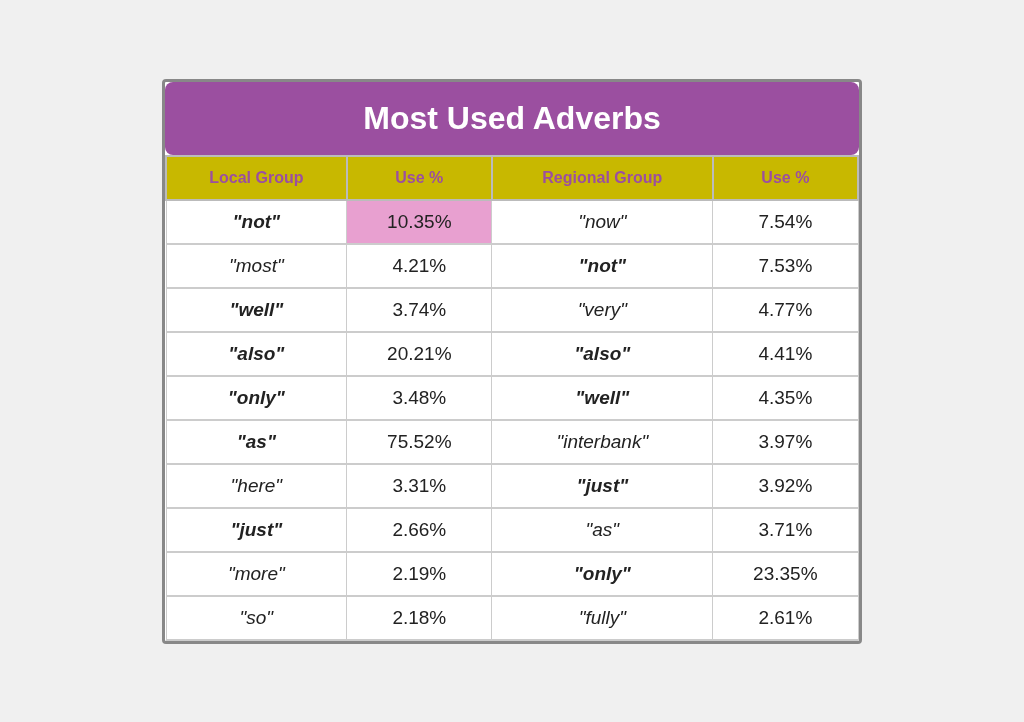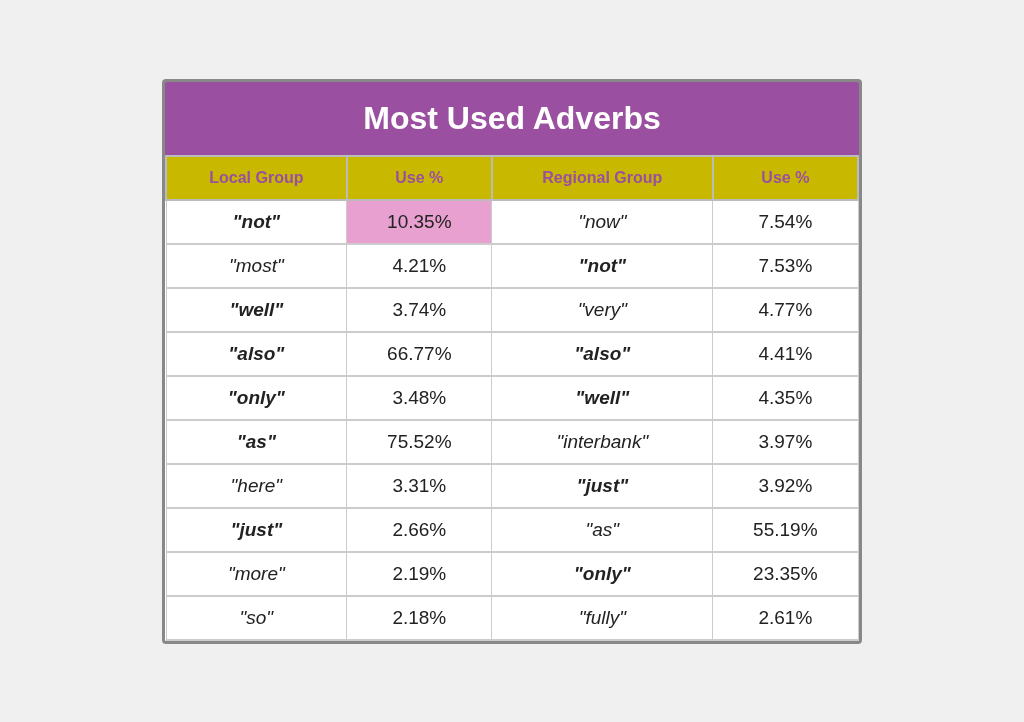--- a/index.html
+++ b/index.html
@@ -25,20 +25,21 @@
       width: 700px;
     }
 
     .table-title {
       background: #9b4fa0;
       color: white;
       text-align: center;
       font-size: 32px;
       font-weight: bold;
       padding: 18px 10px;
+      border-radius: 8px;
     }
 
     table {
       width: 100%;
       border-collapse: collapse;
     }
 
     thead tr {
       background: #c8b800;
     }
@@ -122,21 +123,21 @@
           <td class="use-pct">7.53%</td>
         </tr>
         <tr>
           <td class="bold-italic">"well"</td>
           <td class="use-pct">3.74%</td>
           <td class="normal-italic">"very"</td>
           <td class="use-pct">4.77%</td>
         </tr>
         <tr>
           <td class="bold-italic">"also"</td>
-          <td class="use-pct">66.77%</td>
+          <td class="use-pct">20.21%</td>
           <td class="bold-italic">"also"</td>
           <td class="use-pct">4.41%</td>
         </tr>
         <tr>
           <td class="bold-italic">"only"</td>
           <td class="use-pct">3.48%</td>
           <td class="bold-italic">"well"</td>
           <td class="use-pct">4.35%</td>
         </tr>
         <tr>
@@ -148,21 +149,21 @@
         <tr>
           <td class="normal-italic">"here"</td>
           <td class="use-pct">3.31%</td>
           <td class="bold-italic">"just"</td>
           <td class="use-pct">3.92%</td>
         </tr>
         <tr>
           <td class="bold-italic">"just"</td>
           <td class="use-pct">2.66%</td>
           <td class="normal-italic">"as"</td>
-          <td class="use-pct">55.19%</td>
+          <td class="use-pct">3.71%</td>
         </tr>
         <tr>
           <td class="normal-italic">"more"</td>
           <td class="use-pct">2.19%</td>
           <td class="bold-italic">"only"</td>
           <td class="use-pct">23.35%</td>
         </tr>
         <tr>
           <td class="normal-italic">"so"</td>
           <td class="use-pct">2.18%</td>

